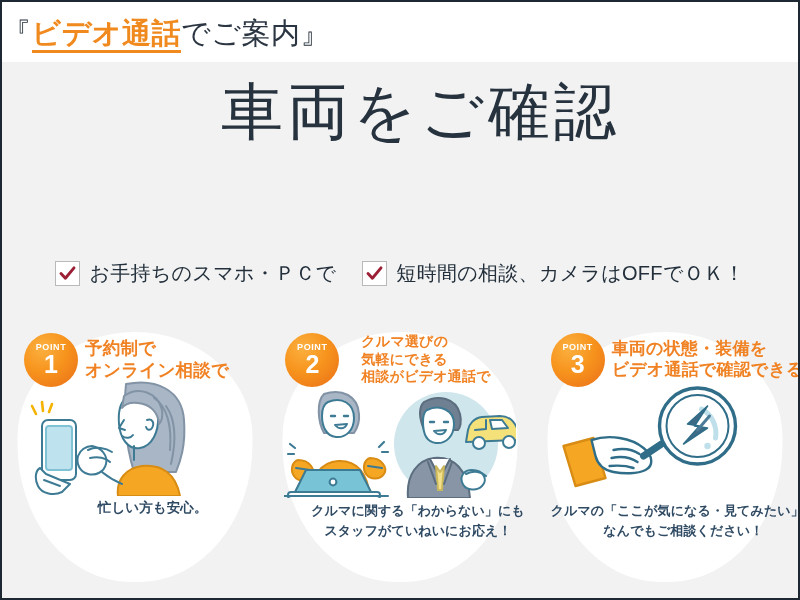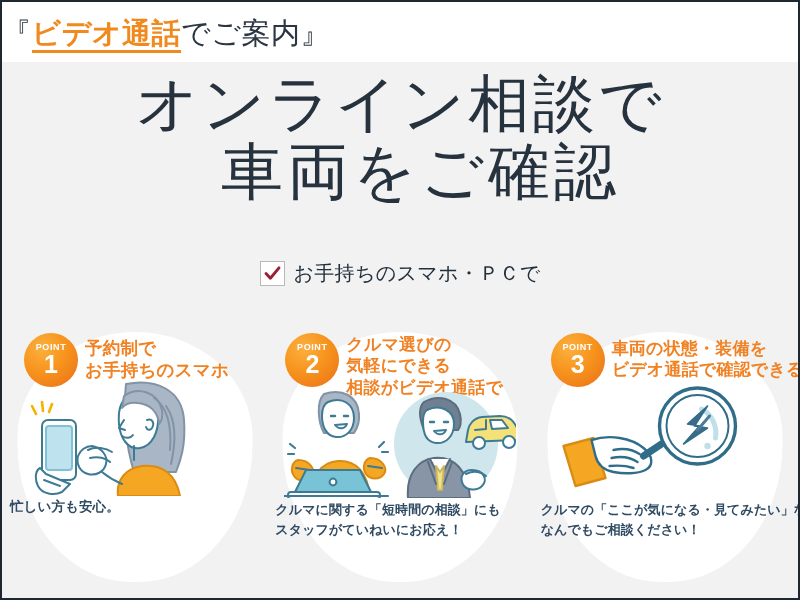--- a/index.html
+++ b/index.html
@@ -167,87 +167,94 @@
   }
 
   .illus {
     position: absolute;
     left: 50%;
     transform: translateX(-50%);
   }
 
   .p-caption {
     position: absolute;
-    left: 8px;
-    width: 100%;
+    left: 18px;
+    width: 100%;
+    text-align: center;
     color: #2f4a63;
     font-size: 13.5px;
     font-weight: 700;
     line-height: 1.5;
     letter-spacing: 0.1px;
     white-space: nowrap;
-    font-family: Liberation Mono, monospace;
   }
 
   
   #card1 .badge { left: 22px; }
   #card1 .p-title { left: 83px; top: 18px; }
   #card1 .illus { top: 56px; }
   #card1 .p-caption { top: 178px; }
 
   #card2 .badge { left: 18px; }
-  #card2 .p-title { left: 79px; font-size: 17px; }
+  #card2 .p-title { left: 94px; font-size: 14px; font-family: Liberation Mono, monospace; }
   #card2 .illus { top: 66px; }
   #card2 .p-caption { top: 181px; font-size: 13px; }
 
   #card3 .badge { left: 18px; }
   #card3 .p-title { left: 79px; top: 18px; font-size: 17px; }
   #card3 .illus { top: 62px; }
   #card3 .p-caption { top: 181px; font-size: 13px; }
 </style>
 </head>
 <body>
 
 <div id="banner">
 
   <div class="top-strip"></div>
 
   <div class="kicker">
     <span class="bracket">『</span><span class="hl">ビデオ通話</span><span class="tail">でご案内</span><span class="bracket">』</span>
   </div>
 
   <div class="headline">
-    <span class="l1">オンライン相談で</span>
     <span class="l2">車両をご確認</span>
   </div>
 
   <div class="check-row">
     <div class="check-item">
       <span class="check-box">
         <svg width="19" height="19" viewBox="0 0 19 19" aria-hidden="true">
           <path d="M3 9.6 L7.4 14.2 L16 3.9" fill="none" stroke="#9b1f35" stroke-width="2.9" stroke-linecap="round" stroke-linejoin="round"></path>
         </svg>
       </span>
       <span class="check-label">お手持ちのスマホ・ＰＣで</span>
     </div>
+    <div class="check-item">
+      <span class="check-box">
+        <svg width="19" height="19" viewBox="0 0 19 19" aria-hidden="true">
+          <path d="M3 9.6 L7.4 14.2 L16 3.9" fill="none" stroke="#9b1f35" stroke-width="2.9" stroke-linecap="round" stroke-linejoin="round"></path>
+        </svg>
+      </span>
+      <span class="check-label">短時間の相談、カメラはOFFでＯＫ！</span>
+    </div>
   </div>
 
   <div class="points">
 
     <div class="point-card" id="card1">
       <div class="blob"></div>
 
       <div class="badge">
         <span class="b-word">POINT</span>
         <span class="b-num">1</span>
       </div>
 
       <div class="p-title">
         <div>予約制で</div>
-        <div>お手持ちのスマホ</div>
+        <div>オンライン相談で</div>
       </div>
 
       <div class="illus">
         <svg width="210" height="120" viewBox="0 0 210 120" aria-hidden="true">
           <g fill="none" stroke="#3d7b95" stroke-width="2" stroke-linecap="round" stroke-linejoin="round">
 
             <path d="M96 8 C126 2 152 14 154 44 C156 70 150 86 146 96 L104 96 C98 76 92 46 96 8 Z" fill="#a8b6c6" stroke="#8293a6"></path>
 
             <path d="M96 22 C112 14 126 22 128 40 C129 56 122 70 110 72 C98 74 90 62 89 48 C88 36 90 27 96 22 Z" fill="#ffffff"></path>
 
@@ -362,21 +369,21 @@
               <path d="M13 22 L24 21 L24 12" stroke="#3d7b95"></path>
               <path d="M28 12 L30 21 L46 20 L40 12 Z" fill="#ffffff" stroke="#3d7b95"></path>
               <circle cx="17" cy="35" r="6" fill="#ffffff" stroke="#3d7b95"></circle>
               <circle cx="47" cy="34" r="6" fill="#ffffff" stroke="#3d7b95"></circle>
             </g>
           </g>
         </svg>
       </div>
 
       <div class="p-caption">
-        <div>クルマに関する「短時間の相談」にも</div>
+        <div>クルマに関する「わからない」にも</div>
         <div>スタッフがていねいにお応え！</div>
       </div>
     </div>
 
     <div class="point-card" id="card3">
       <div class="blob"></div>
 
       <div class="badge">
         <span class="b-word">POINT</span>
         <span class="b-num">3</span>

